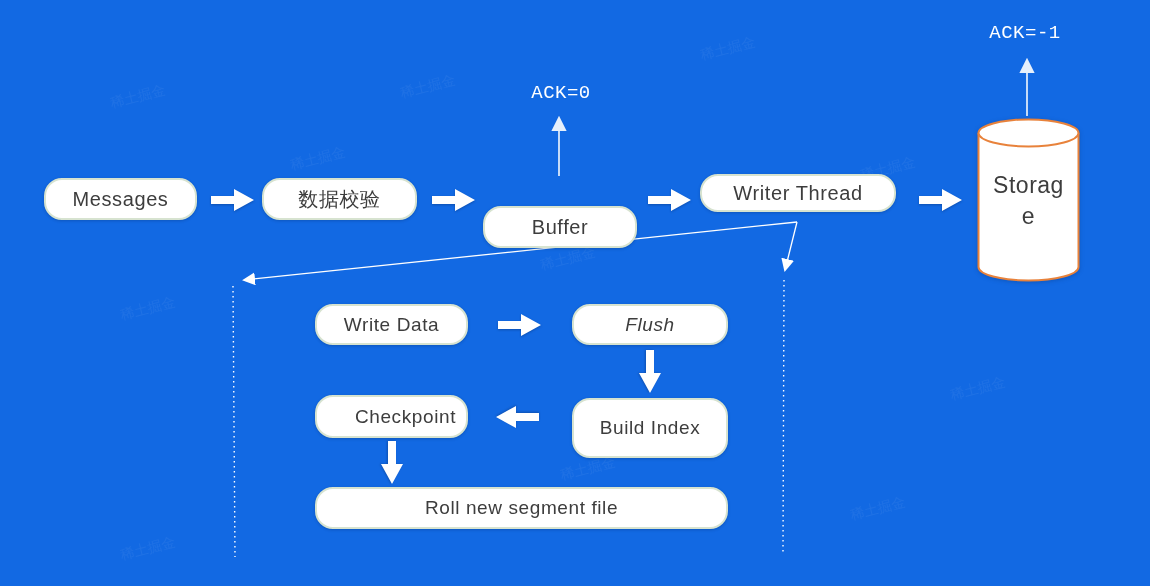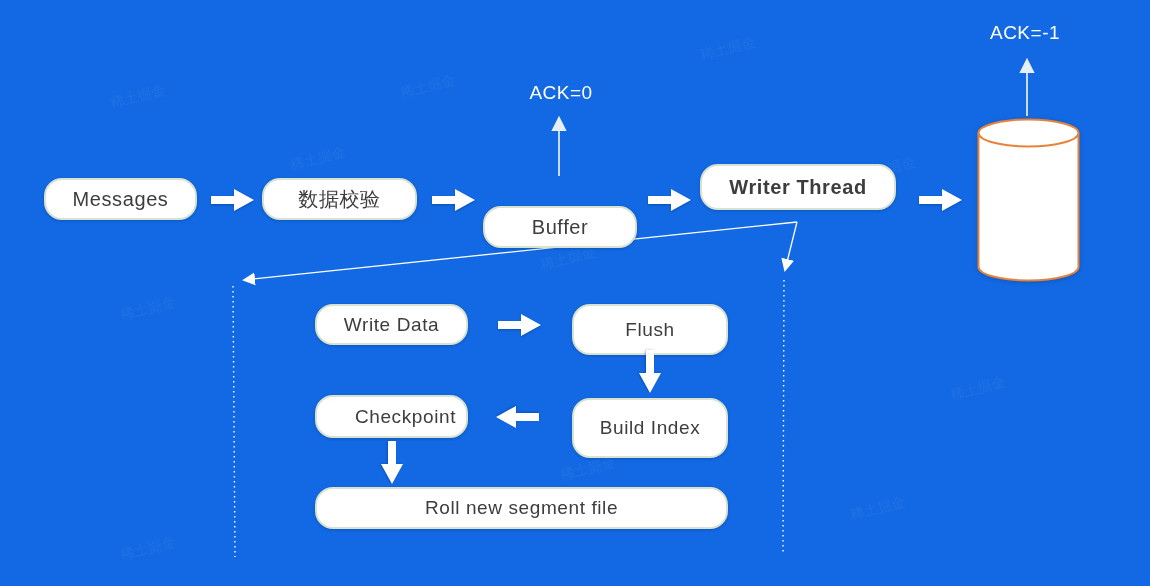--- a/index.html
+++ b/index.html
@@ -20,21 +20,21 @@
     border-radius:18px;
     box-shadow:0 1px 3px rgba(0,30,80,0.25);
     display:flex;align-items:center;justify-content:center;
     color:#3d3d3d;font-size:20px;letter-spacing:0.6px;
     box-sizing:border-box;
   }
   .node.small{font-size:19px;}
   
   .ack-label{
     position:absolute;z-index:2;color:#ffffff;font-size:19px;
-    letter-spacing:0.5px;white-space:nowrap;transform:translateX(-50%);
+    letter-spacing:0.5px;white-space:nowrap;transform:translateX(-50%);font-family:Liberation Mono, monospace;
   }
   
   .block-arrow{position:absolute;z-index:2;width:44px;height:28px;filter:drop-shadow(0 1px 1px rgba(0,20,60,0.3));}
   .block-arrow svg{display:block;width:100%;height:100%;}
   .block-arrow.dir-down{transform:rotate(90deg);}
   .block-arrow.dir-left{transform:rotate(180deg);}
   
   #storage-node{position:absolute;left:977px;top:118px;width:103px;height:164px;z-index:2;}
   #storage-node svg{display:block;width:100%;height:100%;filter:drop-shadow(0 1px 2px rgba(0,30,80,0.25));}
   #storage-label{
@@ -105,47 +105,48 @@
   </div>
 
   <div class="node" style="left:483px;top:178px;width:154px;height:42px;margin-top:28px;">Buffer</div>
 
   <div class="block-arrow" style="left:648px;top:186px;">
     <svg viewBox="0 0 44 28">
         <path d="M0 10 H23 V3 L43 14 L23 25 V18 H0 Z" fill="#ffffff"></path>
       </svg>
   </div>
 
-  <div class="node" style="left:700px;top:164px;width:196px;height:46px;font-weight:bold;">Writer Thread</div>
+  <div class="node" style="left:700px;top:174px;width:196px;height:38px;">Writer Thread</div>
 
   <div class="block-arrow" style="left:919px;top:186px;">
     <svg viewBox="0 0 44 28">
         <path d="M0 10 H23 V3 L43 14 L23 25 V18 H0 Z" fill="#ffffff"></path>
       </svg>
   </div>
 
   <div id="storage-node">
     <svg viewBox="0 0 103 164">
       <path d="M1.5,15 V149 A50,13.5 0 0 0 101.5,149 V15" fill="#ffffff" stroke="#e8823b" stroke-width="2"></path>
       <ellipse cx="51.5" cy="15" rx="50" ry="13.5" fill="#ffffff" stroke="#e8823b" stroke-width="2"></ellipse>
     </svg>
+    <div id="storage-label">Storage</div>
   </div>
 
   <div class="ack-label" style="left:561px;top:82px;text-align:right;">ACK=0</div>
   <div class="ack-label" style="left:1025px;top:22px;">ACK=-1</div>
 
   <div class="node small" style="left:315px;top:304px;width:153px;height:41px;">Write Data</div>
 
   <div class="block-arrow" style="left:498px;top:311px;">
     <svg viewBox="0 0 44 28">
         <path d="M0 10 H23 V3 L43 14 L23 25 V18 H0 Z" fill="#ffffff"></path>
       </svg>
   </div>
 
-  <div class="node small" style="left:572px;top:304px;width:156px;height:51px;">Flush</div>
+  <div class="node small" style="left:572px;top:304px;width:156px;height:41px;font-style:italic;">Flush</div>
 
   <div class="block-arrow dir-down" style="left:628px;top:358px;">
     <svg viewBox="0 0 44 28">
         <path d="M0 10 H23 V3 L43 14 L23 25 V18 H0 Z" fill="#ffffff"></path>
       </svg>
   </div>
 
   <div class="node small" style="left:572px;top:398px;width:156px;height:60px;">Build Index</div>
 
   <div class="block-arrow dir-left" style="left:495px;top:403px;">

